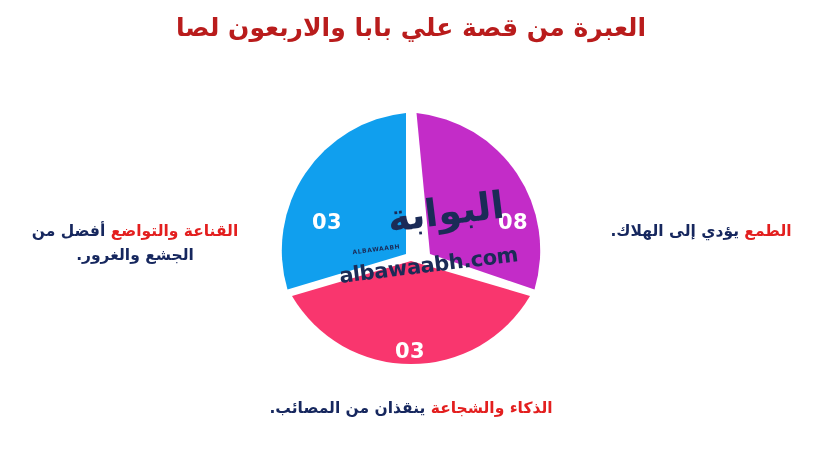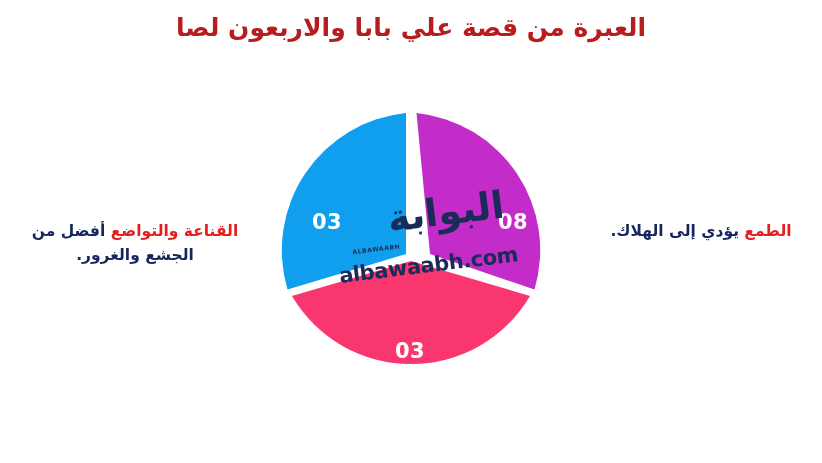--- a/index.html
+++ b/index.html
@@ -177,14 +177,17 @@
   </div>
 
   <div class="callout callout-right" style="color: rgb(22, 39, 94);">
     <span class="hl" style="color: rgb(227, 31, 31);">الطمع</span><span> يؤدي إلى الهلاك.</span>
   </div>
 
   <div class="callout callout-left" style="color: rgb(22, 39, 94);">
     <span class="hl" style="color: rgb(227, 31, 31);">القناعة والتواضع</span><span> أفضل من الجشع والغرور.</span>
   </div>
 
+  <div class="callout callout-bottom" style="color: rgb(22, 39, 94);">
+    <span class="hl" style="color: rgb(227, 31, 31);">الذكاء والشجاعة</span><span> ينقذان من المصائب.</span>
+  </div>
 
 </div>
 
 </body></html>

